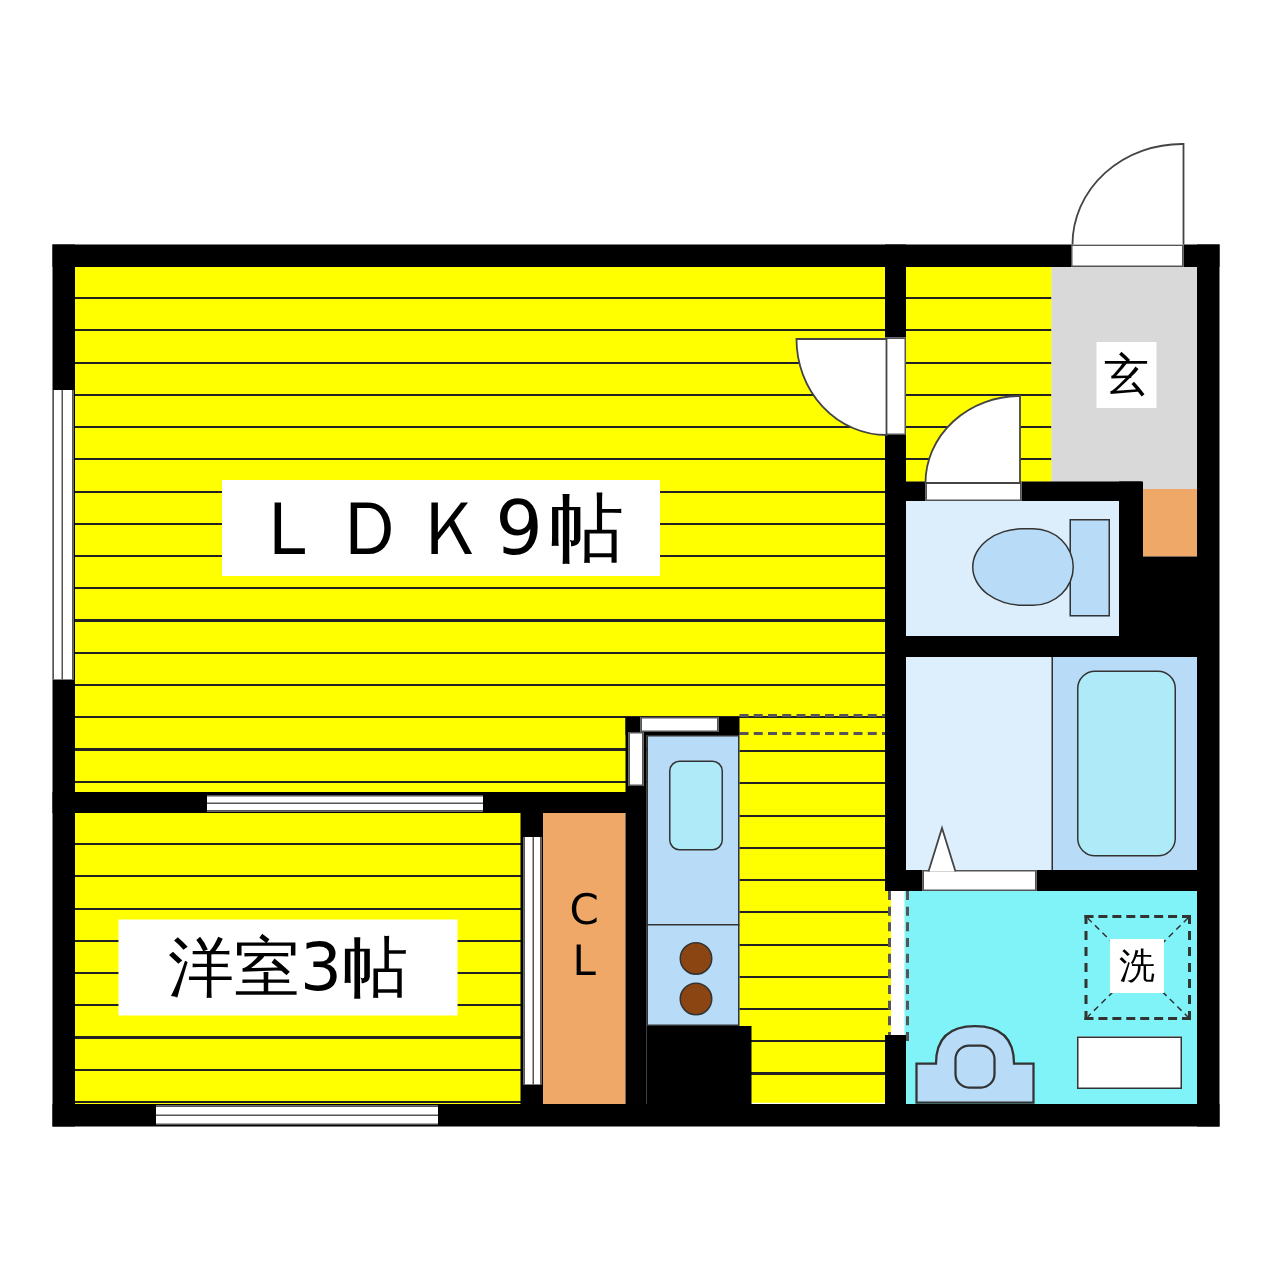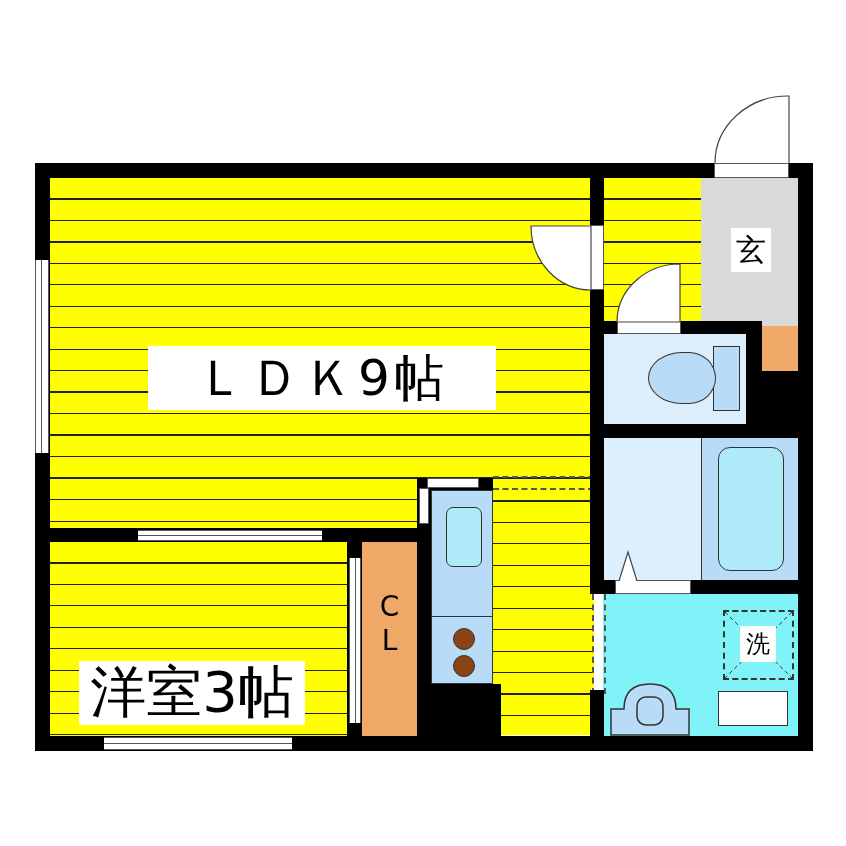--- a/index.html
+++ b/index.html
@@ -127,15 +127,15 @@
 </svg>
 
 <div class="abs" style="left:427px; top:478px; width:52px; height:10px; background:#fff; border:1px solid #555;"></div>
 <div class="abs" style="left:419px; top:488px; width:10px; height:36px; background:#fff; border:1px solid #555;"></div>
 
 <div class="window-v" style="left:35px; top:260px; width:14px; height:193px;"></div>
 <div class="window-h" style="left:138px; top:530px; width:184px; height:11px;"></div>
 <div class="window-h" style="left:104px; top:737px; width:188px; height:13px;"></div>
 <div class="window-v" style="left:349px; top:558px; width:12px; height:165px;"></div>
 
-<div class="label-box" style="left:148px; top:320px; width:348px; height:64px; font-size:50px; letter-spacing:4px;margin-top:26px;">ＬＤＫ9帖</div>
-<div class="label-box" style="left:79px; top:613px; width:226px; height:64px; font-size:56px;margin-top:48px;">洋室3帖</div>
+<div class="label-box" style="left:148px; top:320px; width:292px; height:64px; font-size:50px; letter-spacing:4px;">ＬＤＫ9帖</div>
+<div class="label-box" style="left:79px; top:613px; width:226px; height:64px; font-size:44px;">洋室3帖</div>
 <div class="label-box" style="left:731px; top:228px; width:40px; height:44px; font-size:30px;">玄</div>
 
 </body></html>

